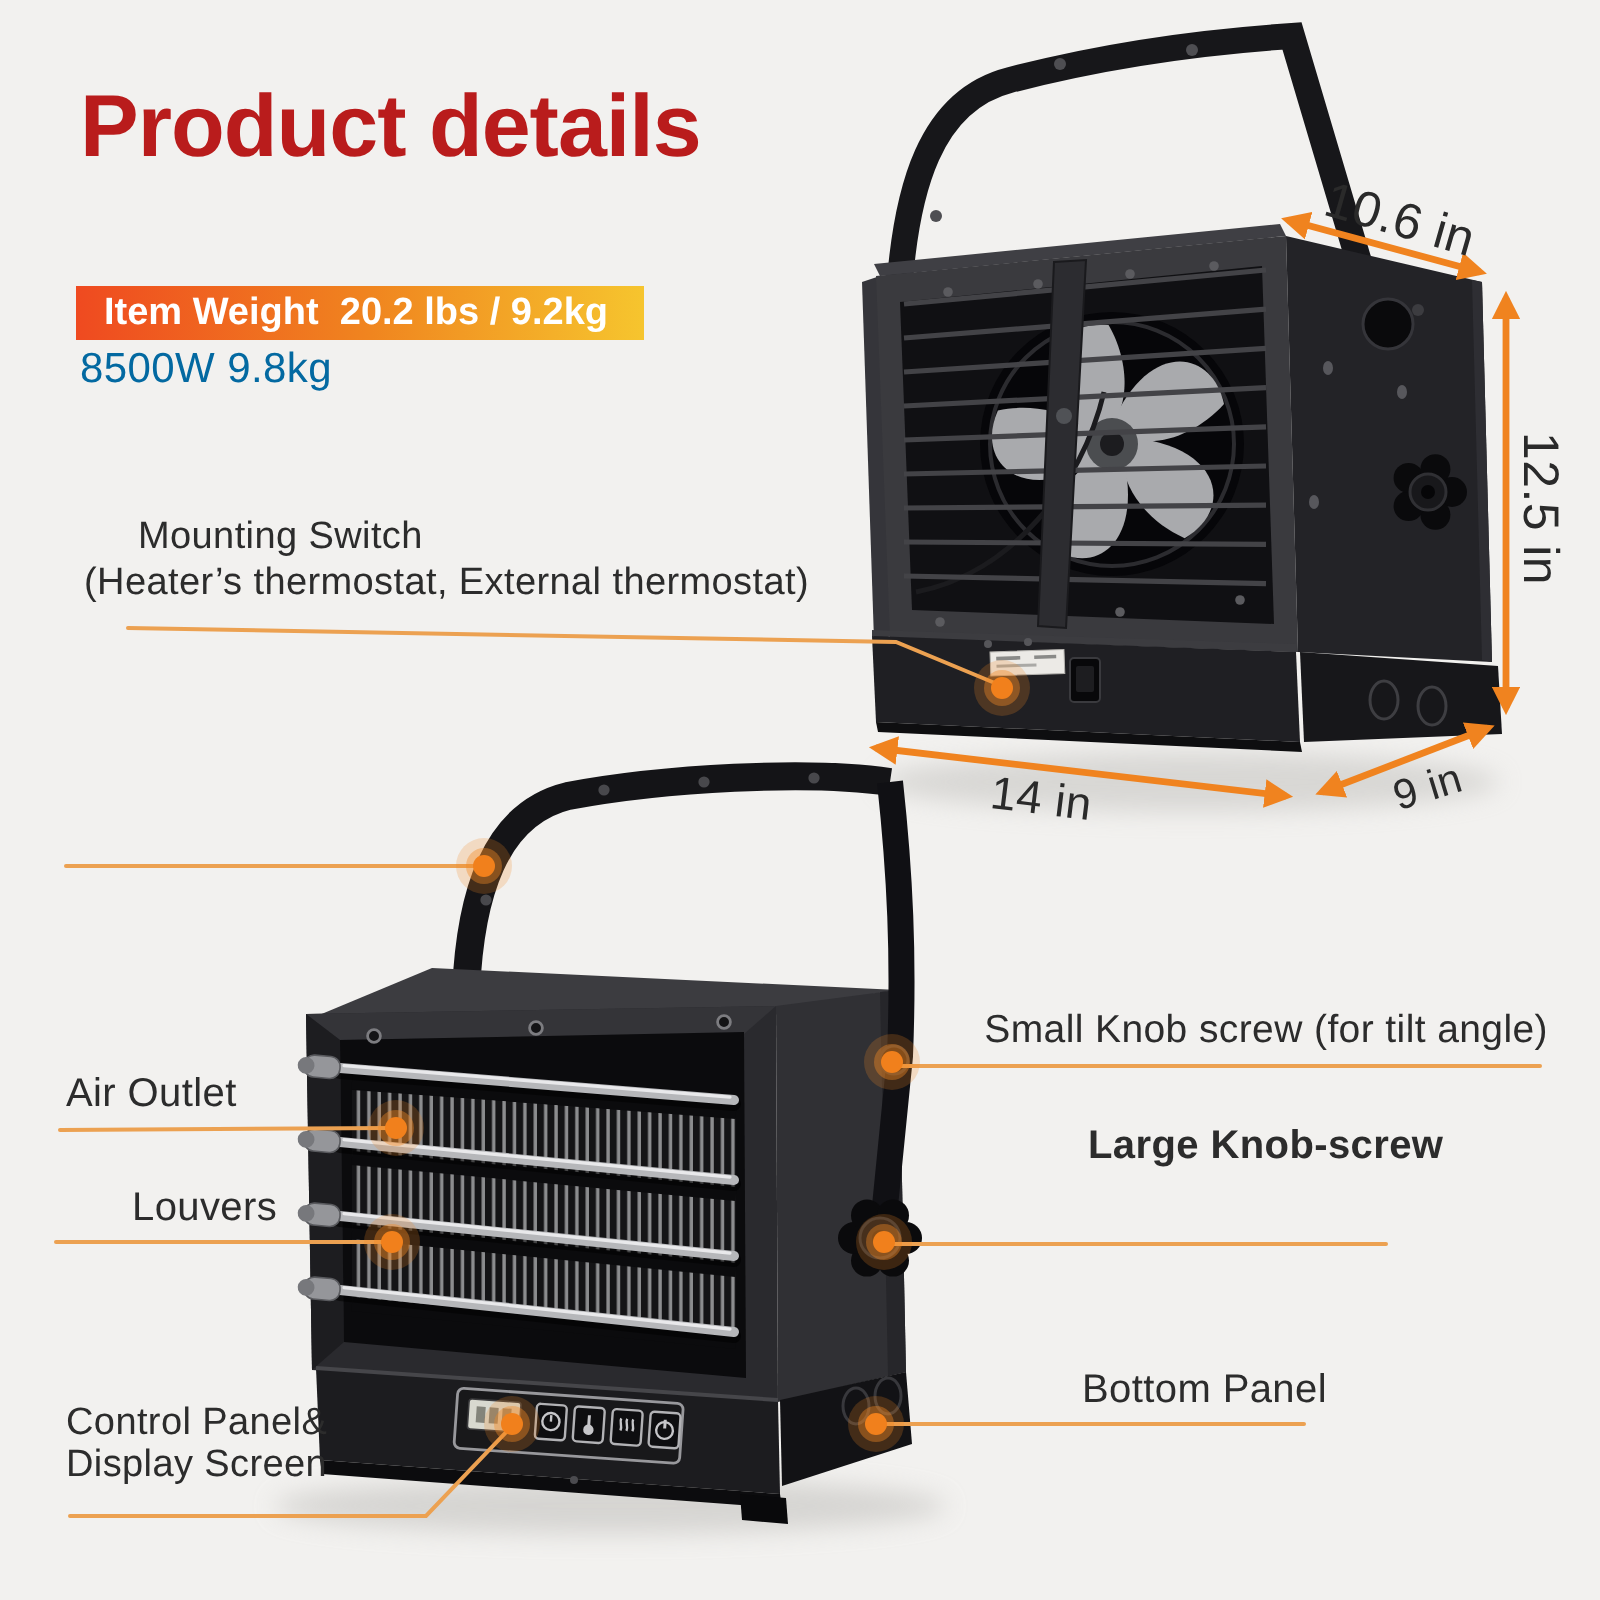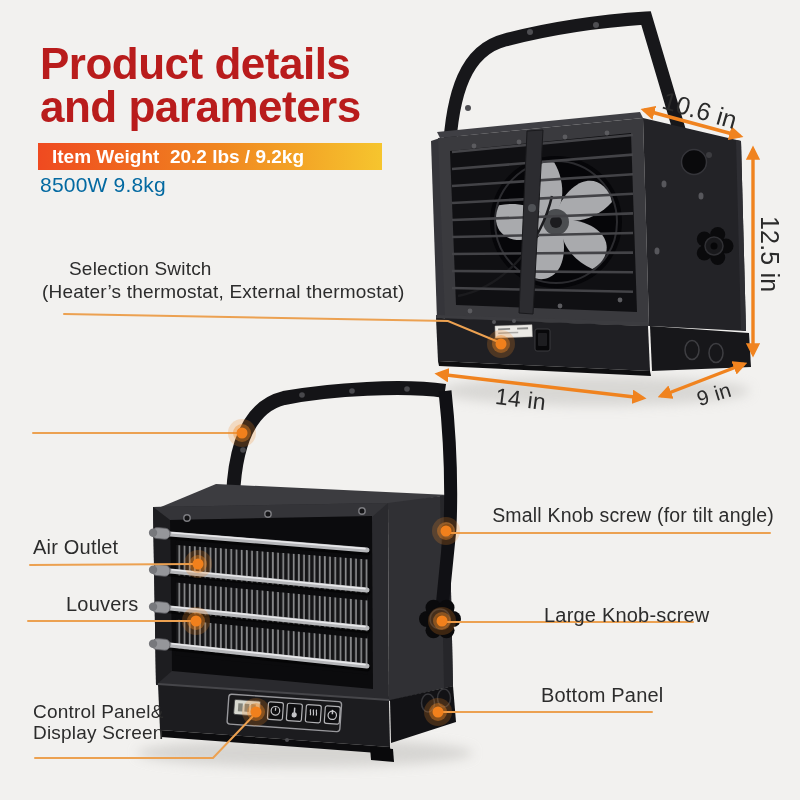--- a/index.html
+++ b/index.html
@@ -20,21 +20,21 @@
     white-space: nowrap;
     letter-spacing: 0.2px;
   }
   .title {
     position: absolute; left: 40px; top: 42px;
     font-size: 44px; line-height: 43px; font-weight: bold;
     letter-spacing: -0.5px; color: #b91c1c;
   }
   .weight-bar {
     position: absolute; left: 38px; top: 143px;
-    width: 344px; height: 27px;
+    width: 284px; height: 27px;
     background: linear-gradient(90deg, #ef4a20 0%, #f0851f 52%, #f6c52e 100%);
     color: #ffffff; font-weight: bold; font-size: 19px;
     line-height: 27px; padding-left: 14px;
     white-space: pre;
   }
   .power-spec { left: 40px; top: 173px; font-size: 21px; color: #0369a1; }
   .cap-19 { font-size: 19px; }
   .cap-20 { font-size: 20px; }
   .dim { color: #2a2a2a; }
 </style>
@@ -354,36 +354,35 @@
     <g transform="translate(438,712)">
           <circle r="14" fill="#f28a26" opacity="0.22"></circle>
           <circle r="9" fill="#f28a26" opacity="0.4"></circle>
           <circle r="5.5" fill="#f1801c"></circle>
         </g>
   </g>
 </svg>
 
   <div class="title">
     <div>Product details</div>
-    <div>and parameters</div>
   </div>
 
   <div class="weight-bar">Item Weight  20.2 lbs / 9.2kg</div>
   <div class="label power-spec">8500W 9.8kg</div>
 
-  <div class="label cap-19" style="left:69px; top:258px;">Selection Switch</div>
+  <div class="label cap-19" style="left:69px; top:258px;">Mounting Switch</div>
   <div class="label cap-19" style="left:42px; top:281px;">(Heater’s thermostat, External thermostat)</div>
 
   <div class="label cap-20" style="left:33px; top:536px;">Air Outlet</div>
   <div class="label cap-20" style="left:30px; top:593px;margin-left:36px;">Louvers</div>
   <div class="label cap-19" style="left:33px; top:701px;">Control Panel&amp;</div>
   <div class="label cap-19" style="left:33px; top:722px;">Display Screen</div>
 
   <div class="label" style="right:26px; top:504px; font-size:19.5px;">Small Knob screw (for tilt angle)</div>
-  <div class="label cap-20" style="left:544px; top:604px;">Large Knob-screw</div>
+  <div class="label cap-20" style="left:544px; top:562px;font-weight:bold;">Large Knob-screw</div>
   <div class="label cap-20" style="left:541px; top:684px;">Bottom Panel</div>
 
   <div class="label dim" style="left:667px; top:86px; font-size:25px; transform:rotate(16deg); transform-origin:0 0;">10.6 in</div>
   <div class="label dim" style="left:784px; top:216px; font-size:25px; transform:rotate(90deg); transform-origin:0 0;">12.5 in</div>
   <div class="label dim" style="left:497px; top:383px; font-size:23px; transform:rotate(7deg); transform-origin:0 0;">14 in</div>
   <div class="label dim" style="left:694px; top:388px; font-size:21px; transform:rotate(-17deg); transform-origin:0 0;">9 in</div>
 
 </div>
 
 </body></html>

